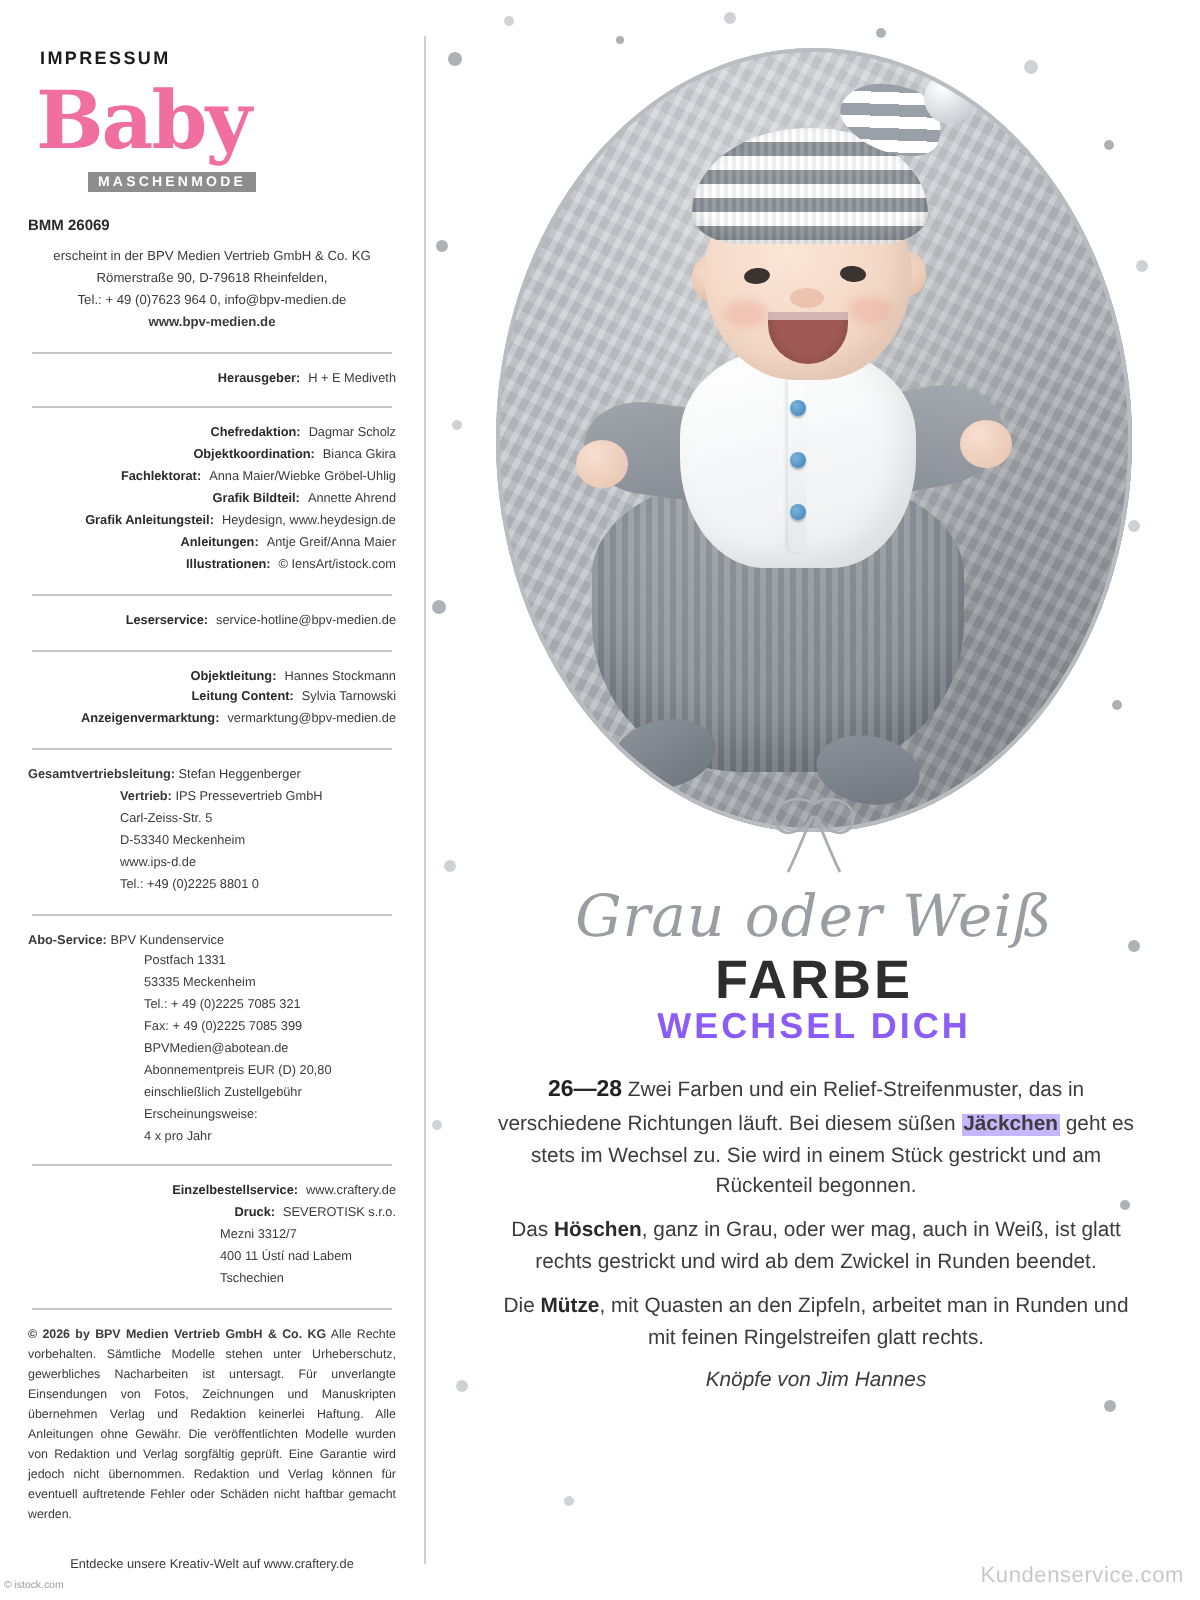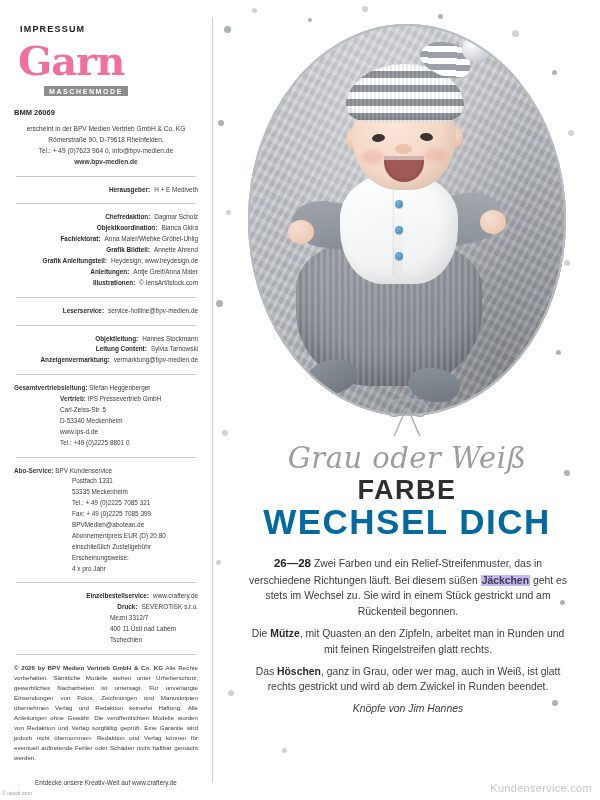--- a/index.html
+++ b/index.html
@@ -380,24 +380,24 @@
   }
   .h-big1 {
     font-size: 27px;
     font-weight: bold;
     letter-spacing: 1.5px;
     color: #2e2e2e;
     margin-top: 3px;
     line-height: 1.05;
   }
   .h-big2 {
-    font-size: 35px;
+    font-size: 18px;
     font-weight: bold;
     letter-spacing: 1.5px;
-    color: #0369a1;
+    color: #8b5cf6;
     line-height: 1.05;
   }
 
   
   .body-copy {
     margin: 14px 8px 0 10px;
     text-align: center;
     font-size: 10.4px;
     line-height: 1.52;
     color: #3c3c3c;
@@ -431,21 +431,21 @@
 </head>
 <body>
 
 <div class="page">
 
   <div class="left-col">
 
     <div class="impressum-heading">IMPRESSUM</div>
 
     <div class="logo-block">
-      <div class="logo-baby">Garn</div>
+      <div class="logo-baby">Baby</div>
       <div class="logo-sub">MASCHENMODE</div>
     </div>
 
     <div class="issue-code">BMM 26069</div>
 
     <div class="addr-block">
       <div>erscheint in der BPV Medien Vertrieb GmbH &amp; Co. KG</div>
       <div>Römerstraße 90, D-79618 Rheinfelden,</div>
       <div>Tel.: + 49 (0)7623 964 0, info@bpv-medien.de</div>
       <div class="bold">www.bpv-medien.de</div>
@@ -657,23 +657,23 @@
       <div class="h-script">Grau oder Weiß</div>
       <div class="h-big1">FARBE</div>
       <div class="h-big2">WECHSEL DICH</div>
     </div>
 
     <div class="body-copy">
       <p style="margin:0 0 6px 0;">
         <span class="num">26—28</span><span> Zwei Farben und ein Relief-Streifenmuster, das in verschiedene Richtungen läuft. Bei diesem süßen </span><span class="hl">Jäckchen</span><span> geht es stets im Wechsel zu. Sie wird in einem Stück gestrickt und am Rückenteil begonnen.</span>
       </p>
       <p style="margin:0 0 6px 0;">
+        <span>Das </span><b>Höschen</b><span>, ganz in Grau, oder wer mag, auch in Weiß, ist glatt rechts gestrickt und wird ab dem Zwickel in Runden beendet.</span>
+      </p>
+      <p style="margin:0 0 6px 0;">
         <span>Die </span><b>Mütze</b><span>, mit Quasten an den Zipfeln, arbeitet man in Runden und mit feinen Ringelstreifen glatt rechts.</span>
       </p>
-      <p style="margin:0 0 6px 0;">
-        <span>Das </span><b>Höschen</b><span>, ganz in Grau, oder wer mag, auch in Weiß, ist glatt rechts gestrickt und wird ab dem Zwickel in Runden beendet.</span>
-      </p>
       <p class="ital" style="margin:0;">Knöpfe von Jim Hannes</p>
     </div>
   </div>
 
   <div class="watermark">Kundenservice.com</div>
 </div>
 
 </body></html>

